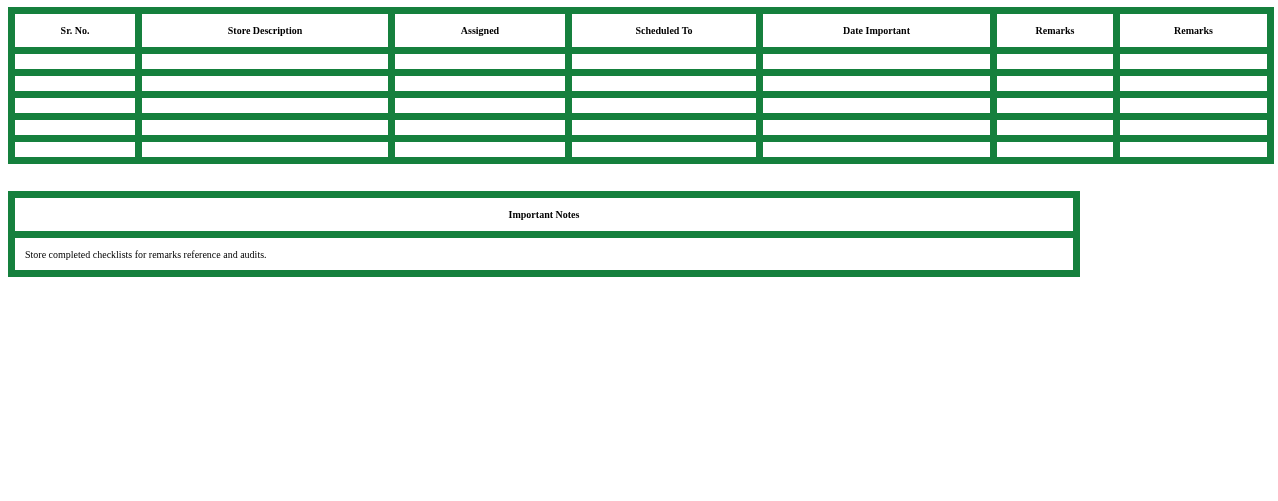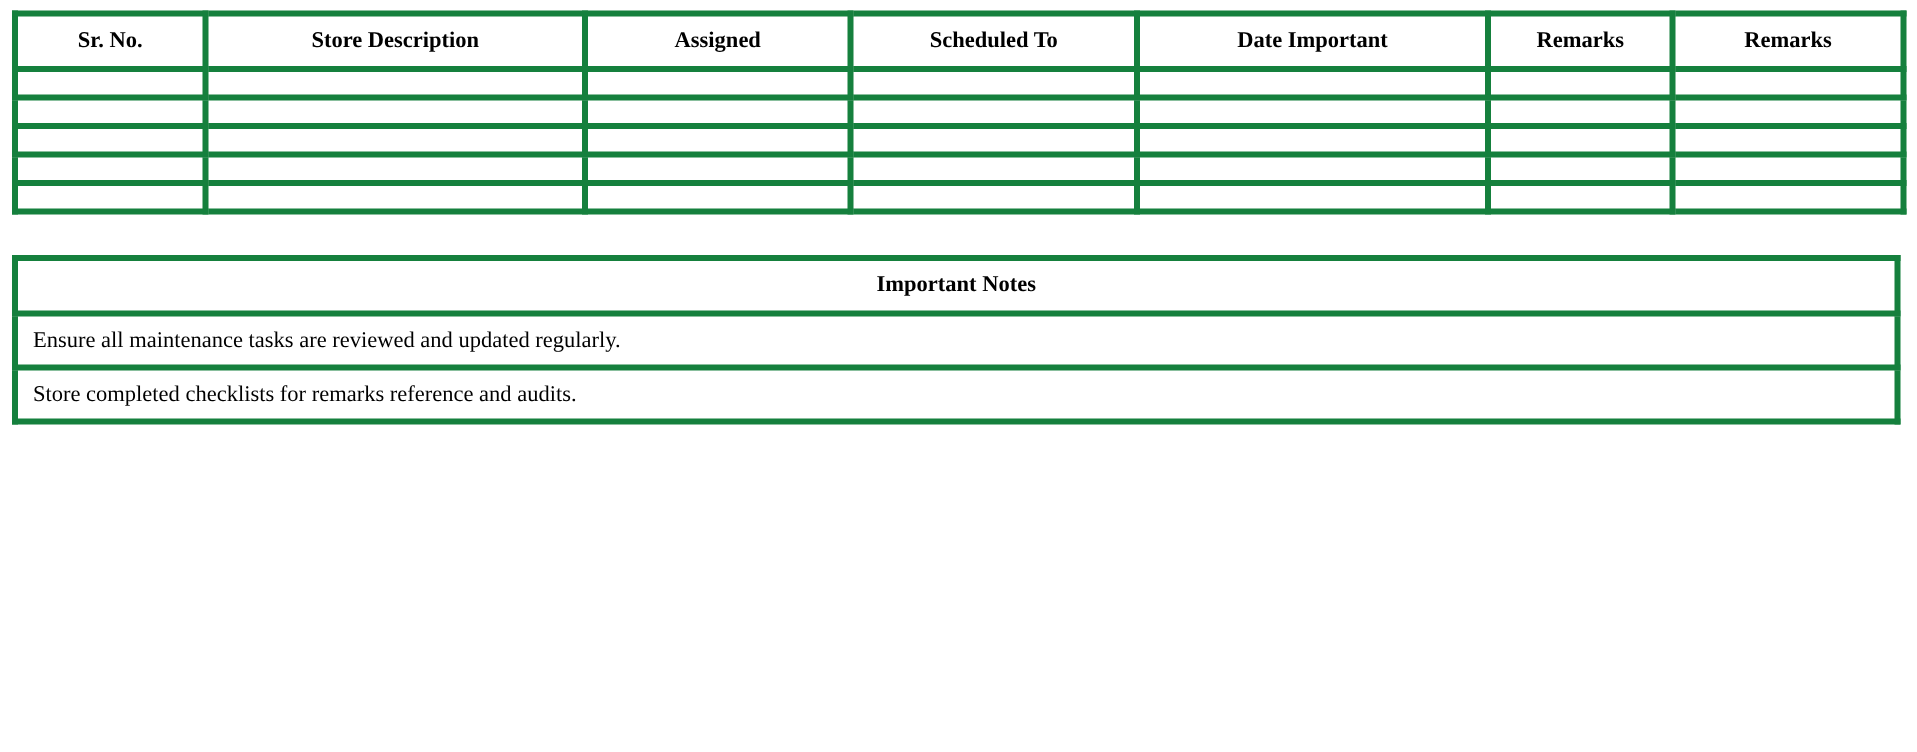--- a/index.html
+++ b/index.html
@@ -13,26 +13,26 @@
     font-family: "Liberation Serif", "DejaVu Serif", serif;
     color: #000000;
     overflow: hidden;
   }
   .page {
     padding: 7px 0 0 8px;
   }
   table {
     border-collapse: collapse;
     table-layout: fixed;
-    width: 1259px;
+    width: 1072px;
     border: 2px solid #333333;
   }
   th, td {
-    border: 4px solid #15803d;
-    font-size: 15px;
+    border: 7px solid #15803d;
+    font-size: 10px;
     overflow: hidden;
     white-space: nowrap;
   }
   
   .checklist thead th {
     height: 33px;
     font-weight: bold;
     text-align: center;
     vertical-align: middle;
     padding: 0 2px;
@@ -135,21 +135,18 @@
   </table>
 
   <table class="notes">
     <thead>
       <tr>
         <th>Important Notes</th>
       </tr>
     </thead>
     <tbody>
       <tr>
-        <td>Ensure all maintenance tasks are reviewed and updated regularly.</td>
-      </tr>
-      <tr>
         <td>Store completed checklists for remarks reference and audits.</td>
       </tr>
     </tbody>
   </table>
 
 </div>
 
 </body></html>

